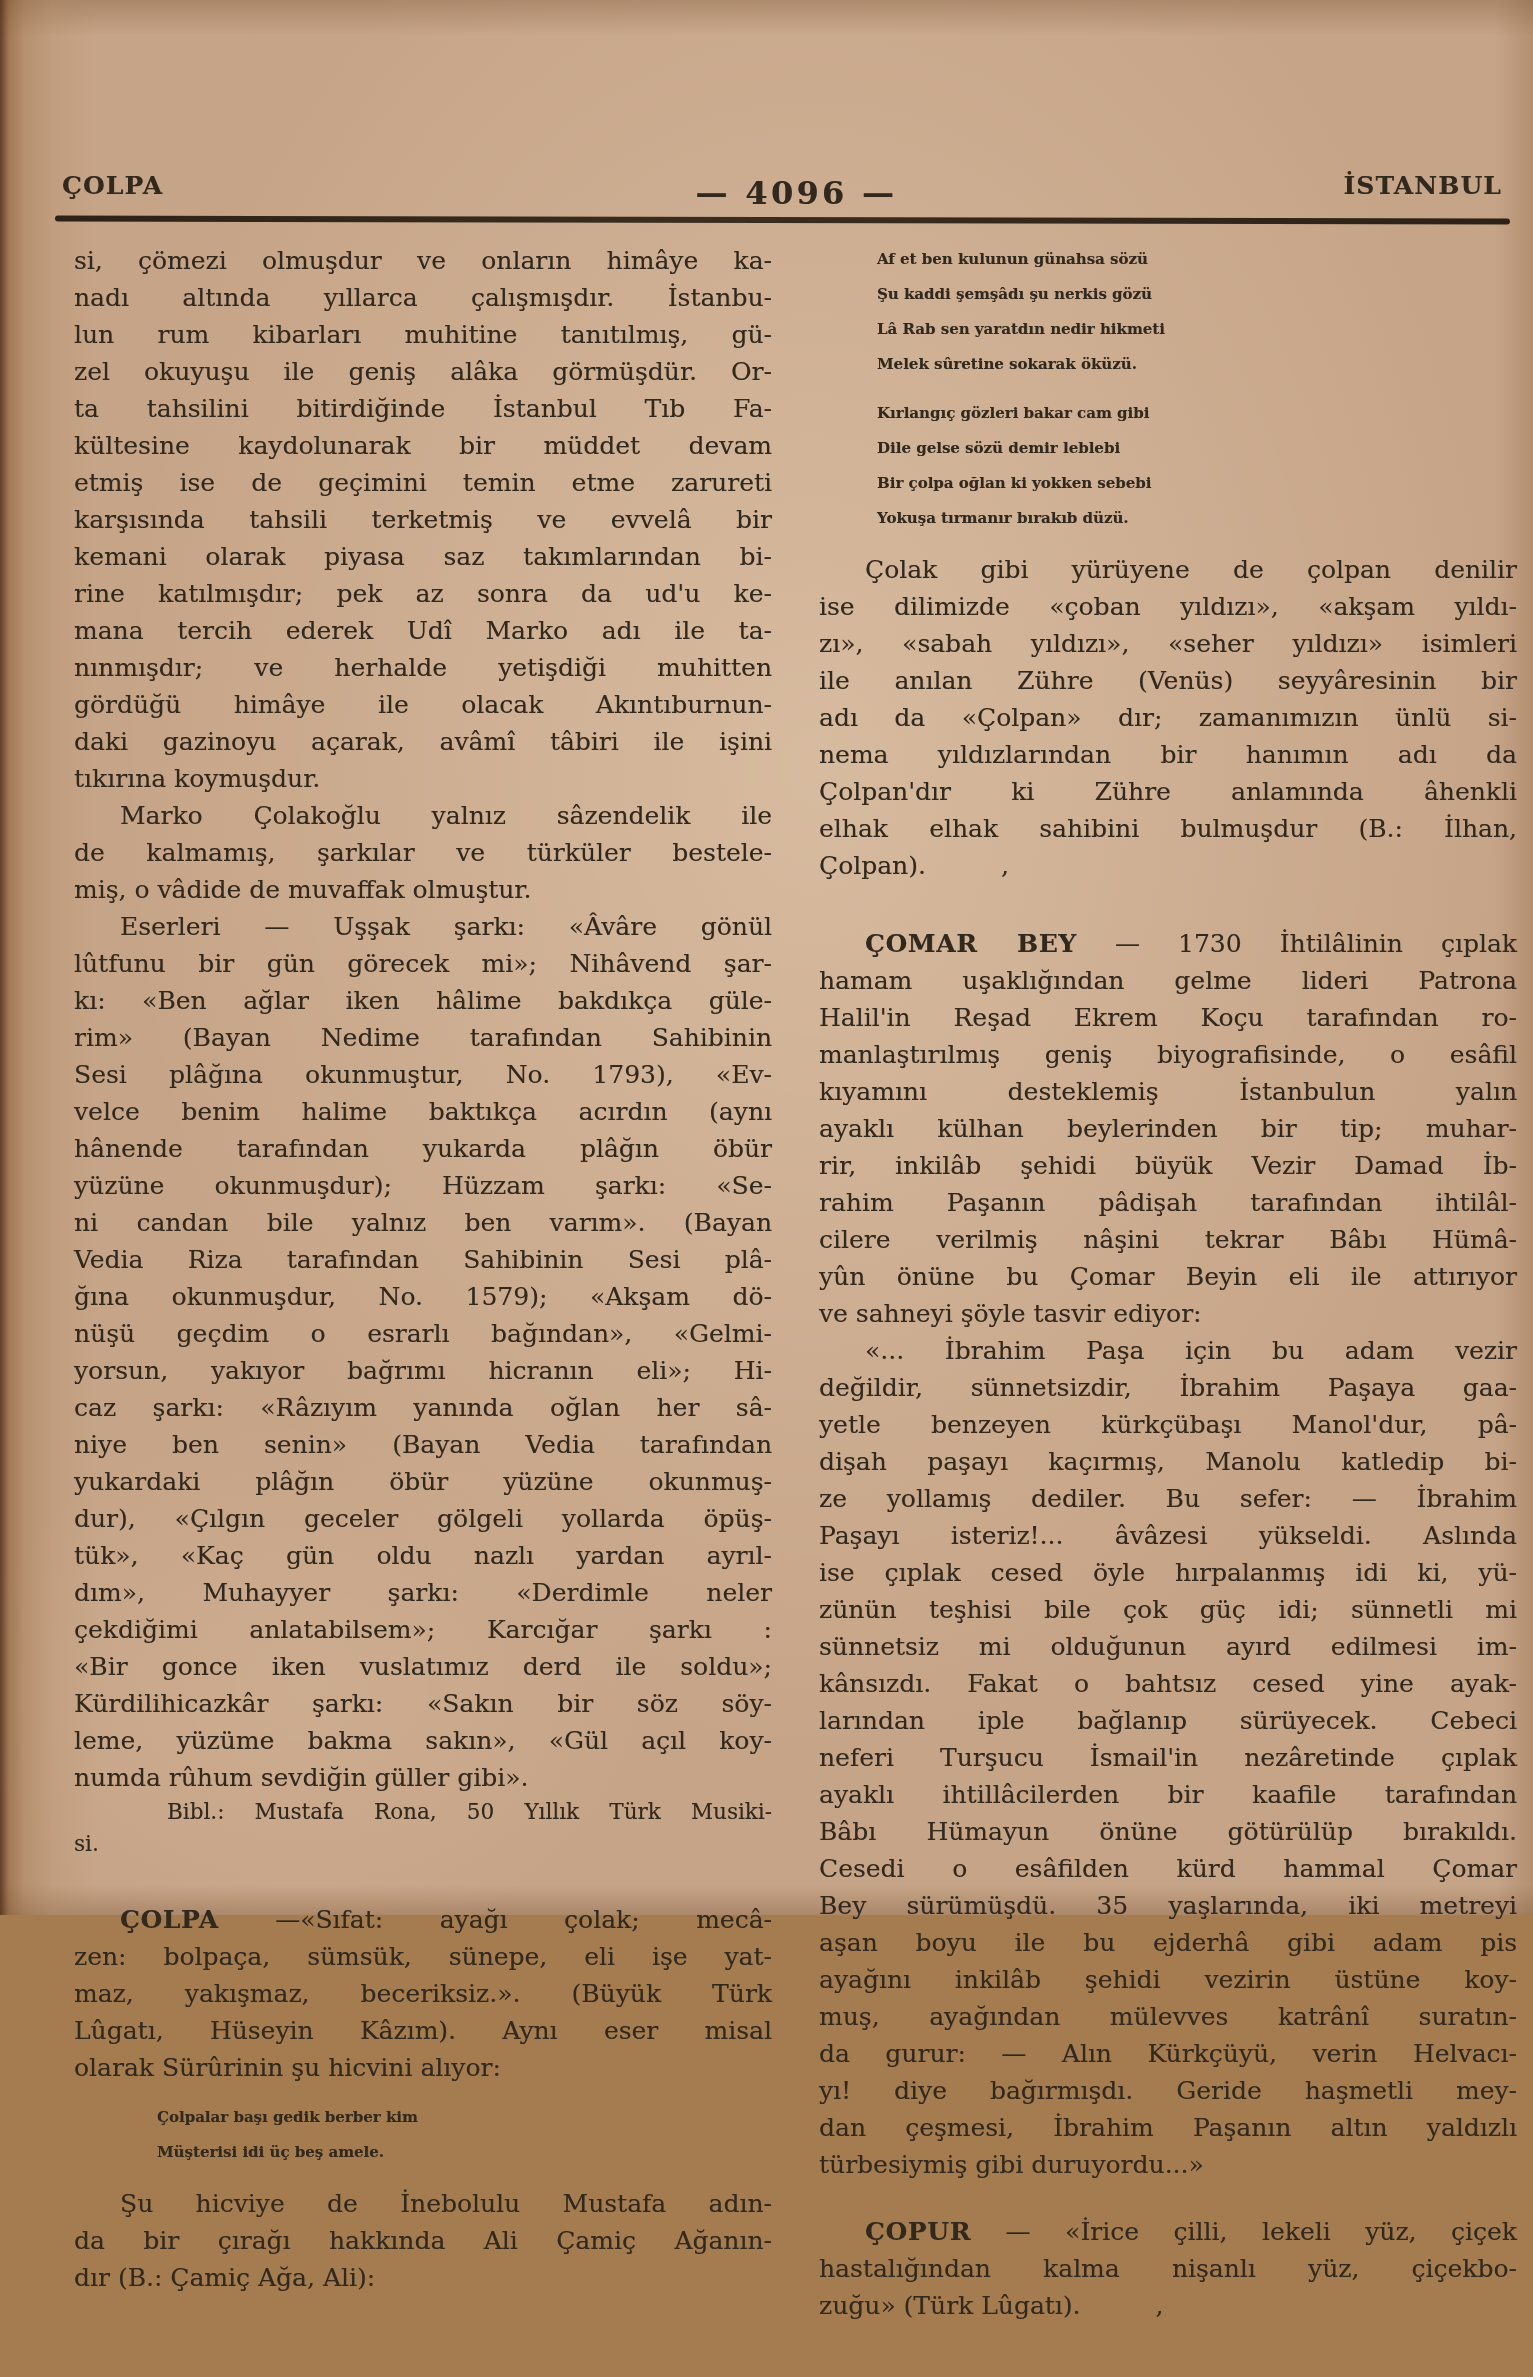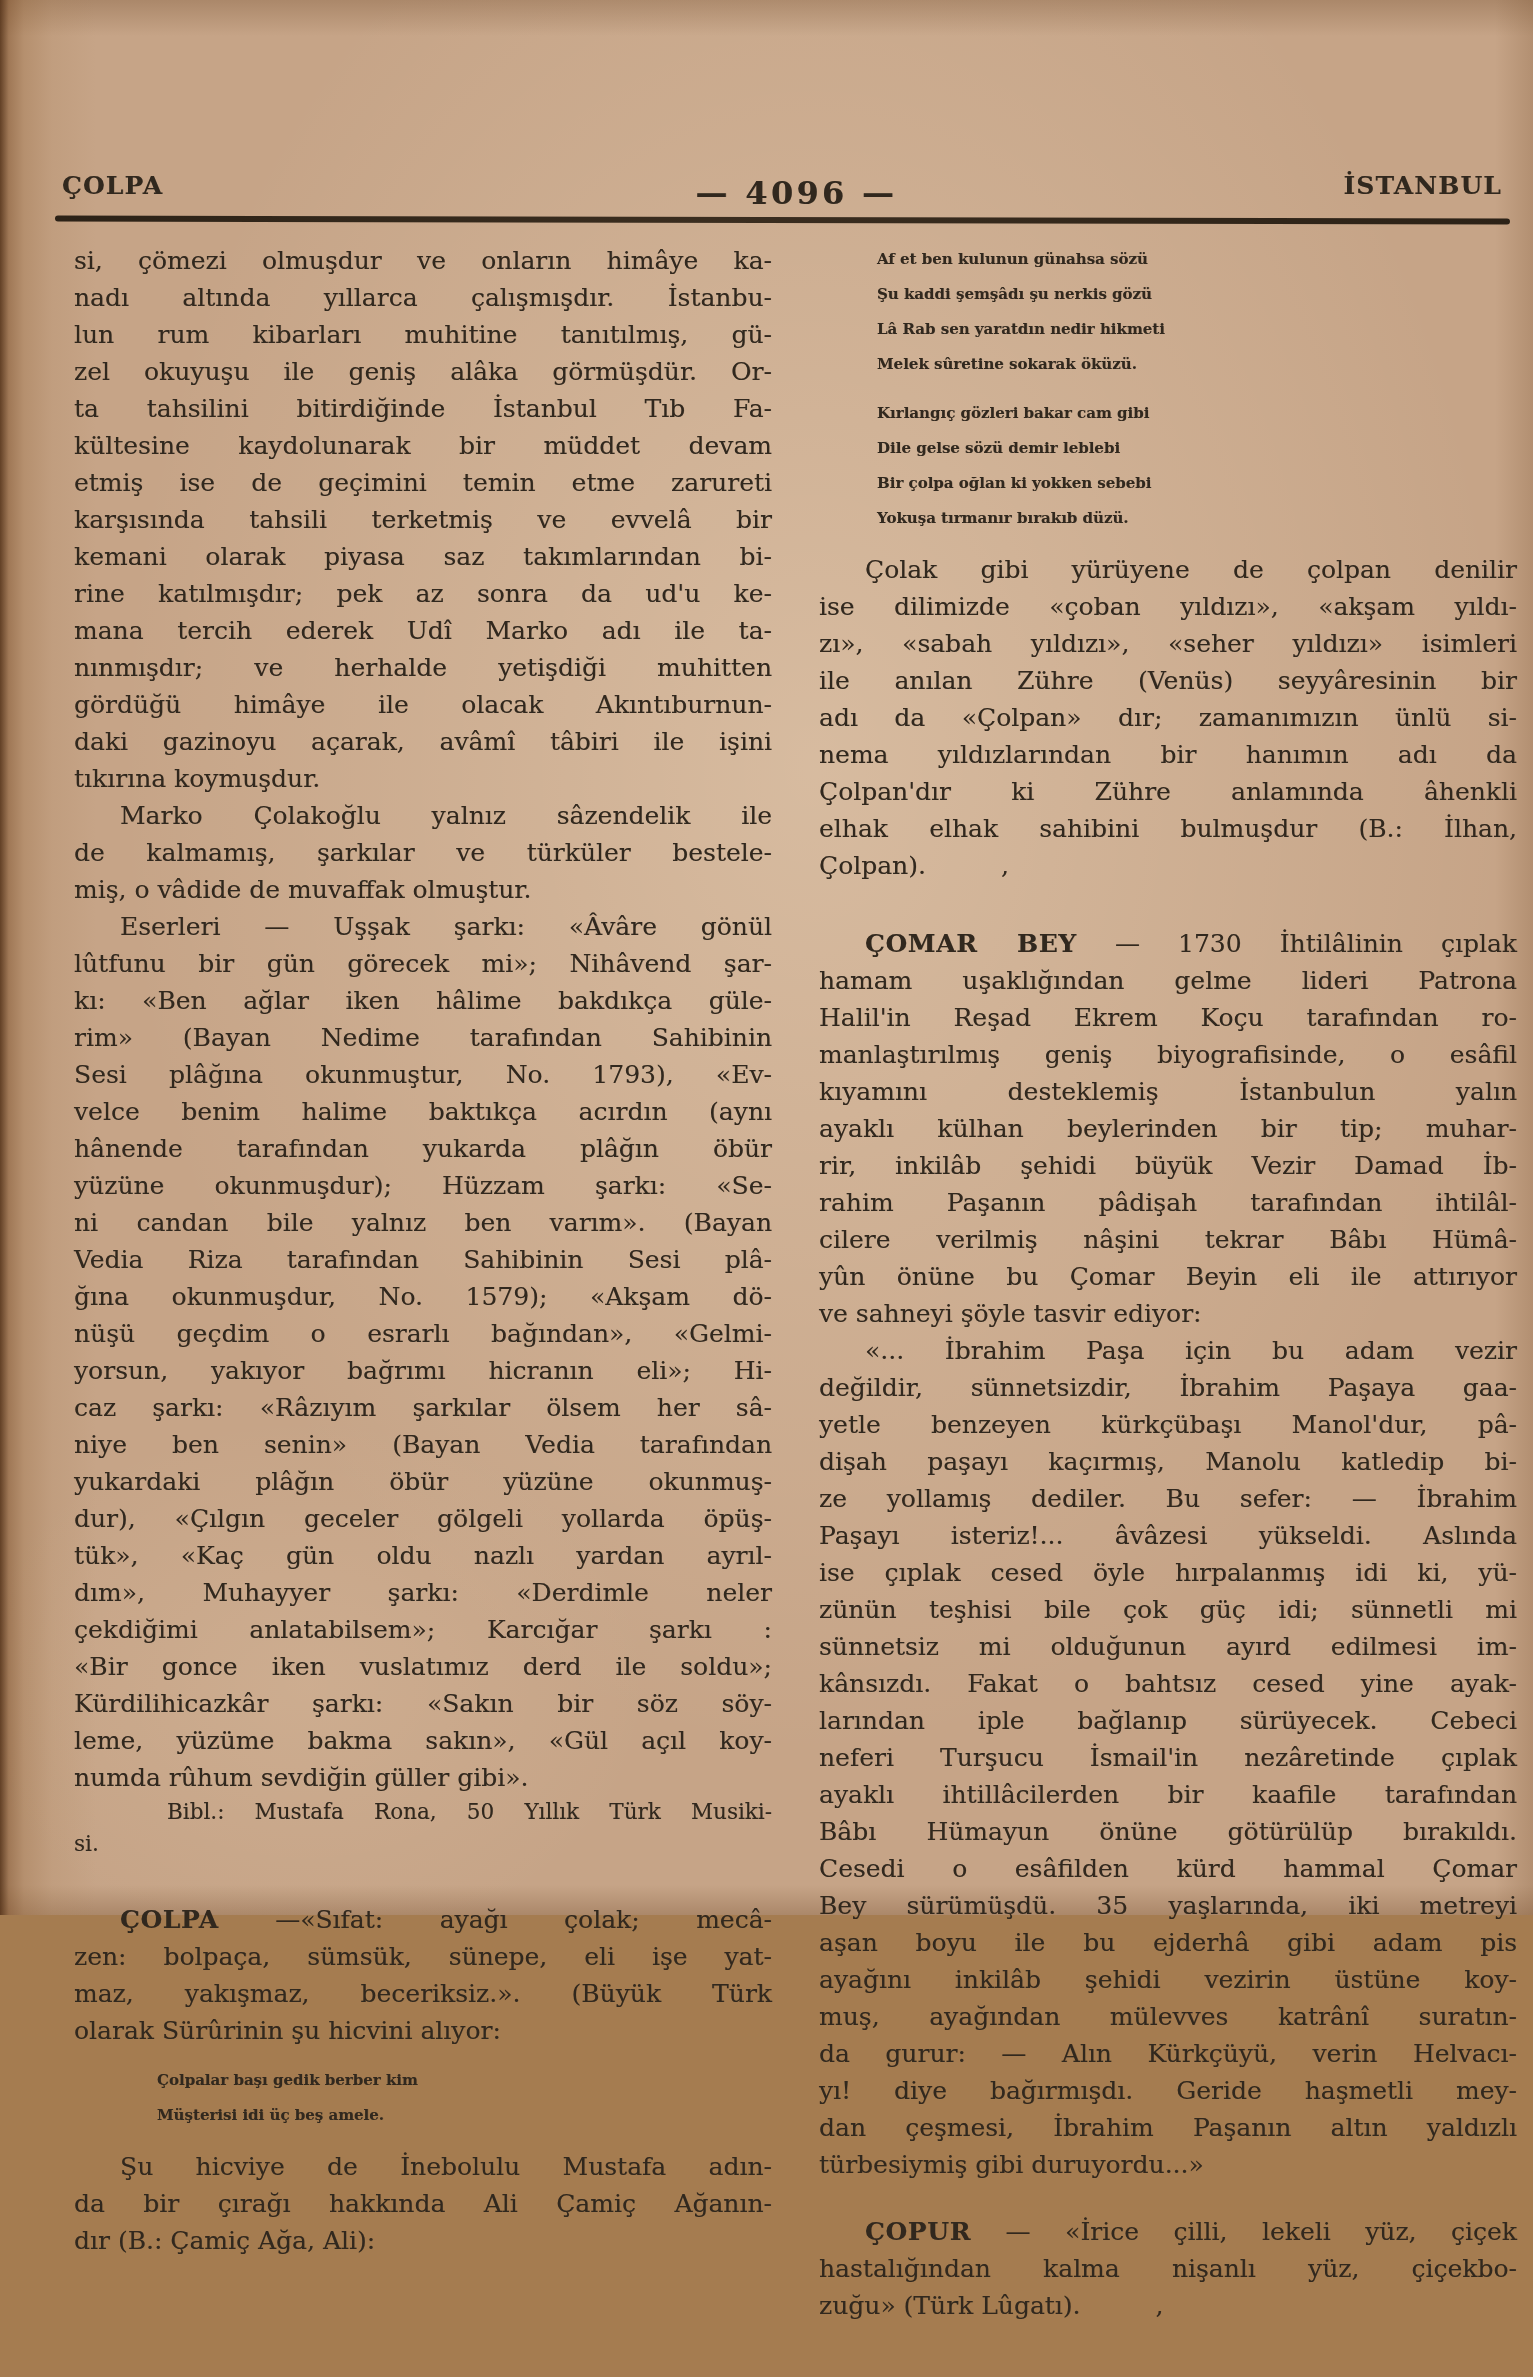--- a/index.html
+++ b/index.html
@@ -106,40 +106,41 @@
         <div class="line">rim» (Bayan Nedime tarafından Sahibinin</div>
         <div class="line">Sesi plâğına okunmuştur, No. 1793), «Ev-</div>
         <div class="line">velce benim halime baktıkça acırdın (aynı</div>
         <div class="line">hânende tarafından yukarda plâğın öbür</div>
         <div class="line">yüzüne okunmuşdur); Hüzzam şarkı: «Se-</div>
         <div class="line">ni candan bile yalnız ben varım». (Bayan</div>
         <div class="line">Vedia Riza tarafından Sahibinin Sesi plâ-</div>
         <div class="line">ğına okunmuşdur, No. 1579); «Akşam dö-</div>
         <div class="line">nüşü geçdim o esrarlı bağından», «Gelmi-</div>
         <div class="line">yorsun, yakıyor bağrımı hicranın eli»; Hi-</div>
-        <div class="line">caz şarkı: «Râzıyım şarkılar ölsem her sâ-</div>
+        <div class="line">caz şarkı: «Râzıyım yanında oğlan her sâ-</div>
         <div class="line">niye ben senin» (Bayan Vedia tarafından</div>
         <div class="line">yukardaki plâğın öbür yüzüne okunmuş-</div>
         <div class="line">dur), «Çılgın geceler gölgeli yollarda öpüş-</div>
         <div class="line">tük», «Kaç gün oldu nazlı yardan ayrıl-</div>
         <div class="line">dım», Muhayyer şarkı: «Derdimle neler</div>
         <div class="line">çekdiğimi anlatabilsem»; Karcığar şarkı :</div>
         <div class="line">«Bir gonce iken vuslatımız derd ile soldu»;</div>
         <div class="line">Kürdilihicazkâr şarkı: «Sakın bir söz söy-</div>
         <div class="line">leme, yüzüme bakma sakın», «Gül açıl koy-</div>
         <div class="line last">numda rûhum sevdiğin güller gibi».</div>
       </div>
       <div class="block bibl">
         <div class="line first">Bibl.: Mustafa Rona, 50 Yıllık Türk Musiki-</div>
         <div class="line last">si.</div>
       </div>
       <div class="block entry gap-lg">
         <div class="line first"><b>ÇOLPA</b> —«Sıfat: ayağı çolak; mecâ-</div>
         <div class="line">zen: bolpaça, sümsük, sünepe, eli işe yat-</div>
         <div class="line">maz, yakışmaz, beceriksiz.». (Büyük Türk</div>
+        <div class="line">Lûgatı, Hüseyin Kâzım). Aynı eser misal</div>
         <div class="line last">olarak Sürûrinin şu hicvini alıyor:</div>
       </div>
       <div class="block poem gap-sm">
         <div class="line first">Çolpalar başı gedik berber kim</div>
         <div class="line last">Müşterisi idi üç beş amele.</div>
       </div>
       <div class="block para gap-sm">
         <div class="line first">Şu hicviye de İnebolulu Mustafa adın-</div>
         <div class="line">da bir çırağı hakkında Ali Çamiç Ağanın-</div>
         <div class="line last">dır (B.: Çamiç Ağa, Ali):</div>

